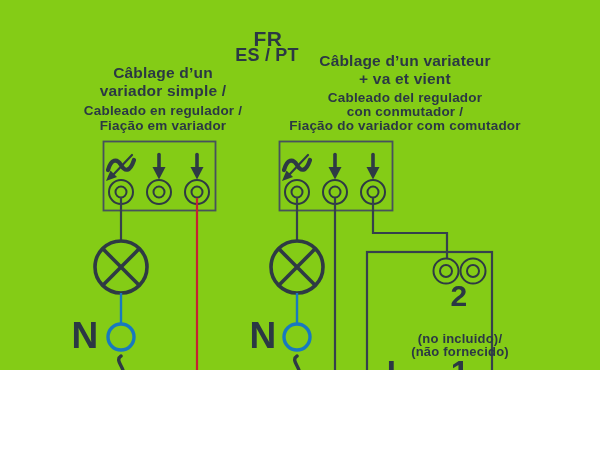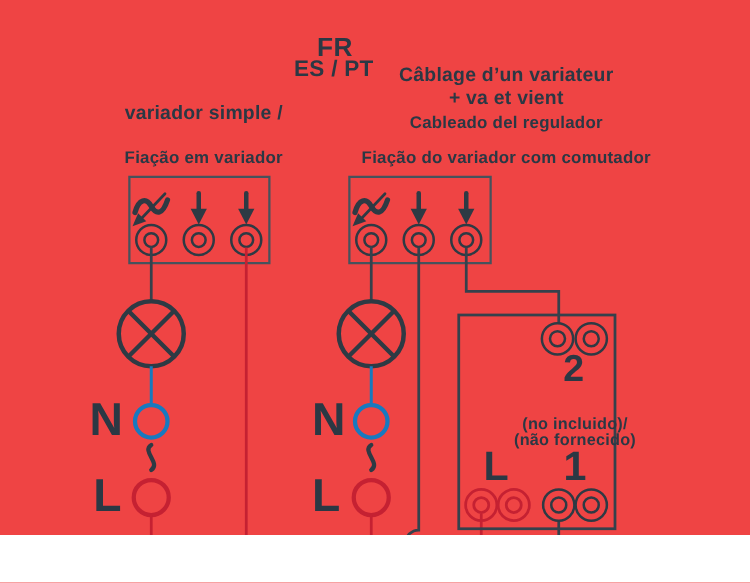--- a/index.html
+++ b/index.html
@@ -1,17 +1,17 @@
 <!DOCTYPE html>
 <html><head>
 <meta charset="utf-8">
 <style>
   html,body{margin:0;padding:0;background:#ffffff;}
   #screen{
-    position:relative;width:600px;height:428px;background:#ef4444;
+    position:relative;width:600px;height:370px;background:#84cc16;
     font-family:"Liberation Sans",sans-serif;overflow:hidden;
     color:#2b3844;
   }
   svg{position:absolute;left:0;top:0;}
   .lbl{
     position:absolute;transform:translateX(-50%);white-space:nowrap;
     font-weight:bold;line-height:1;color:#2b3844;letter-spacing:.2px;
     text-align:center;
   }
   .t-lang   {font-size:21px;letter-spacing:.5px;}
@@ -162,26 +162,29 @@
       <g>
         <circle class="term" cx="473" cy="404" r="12.5"></circle>
           <circle class="term" cx="473" cy="404" r="6"></circle>
       </g>
     </g>
   </svg>
 
   <div class="lbl t-lang" style="left:268px;top:28px">FR</div>
   <div class="lbl t-lang2" style="left:267px;top:46px">ES / PT</div>
 
+  <div class="lbl t-fr" style="left:163px;top:65px">Câblage d’un</div>
   <div class="lbl t-fr" style="left:163px;top:83px">variador simple /</div>
+  <div class="lbl t-espt" style="left:163px;top:104px">Cableado en regulador /</div>
   <div class="lbl t-espt" style="left:163px;top:119px">Fiação em variador</div>
 
   <div class="lbl t-fr" style="left:405px;top:53px">Câblage d’un variateur</div>
   <div class="lbl t-fr" style="left:405px;top:71px">+ va et vient</div>
   <div class="lbl t-espt" style="left:405px;top:91px">Cableado del regulador</div>
+  <div class="lbl t-espt" style="left:405px;top:105px">con conmutador /</div>
   <div class="lbl t-espt" style="left:405px;top:119px">Fiação do variador com comutador</div>
 
   <div class="lbl t-nl" style="left:85px;top:317px">N</div>
   <div class="lbl t-nl" style="left:86px;top:378px">L</div>
   <div class="lbl t-nl" style="left:263px;top:317px">N</div>
   <div class="lbl t-nl" style="left:261px;top:378px">L</div>
 
   <div class="lbl t-two" style="left:459px;top:281px">2</div>
   <div class="lbl t-nf2" style="left:460px;top:332px">(no incluido)/</div>
   <div class="lbl t-nf3" style="left:460px;top:345px">(não fornecido)</div>

